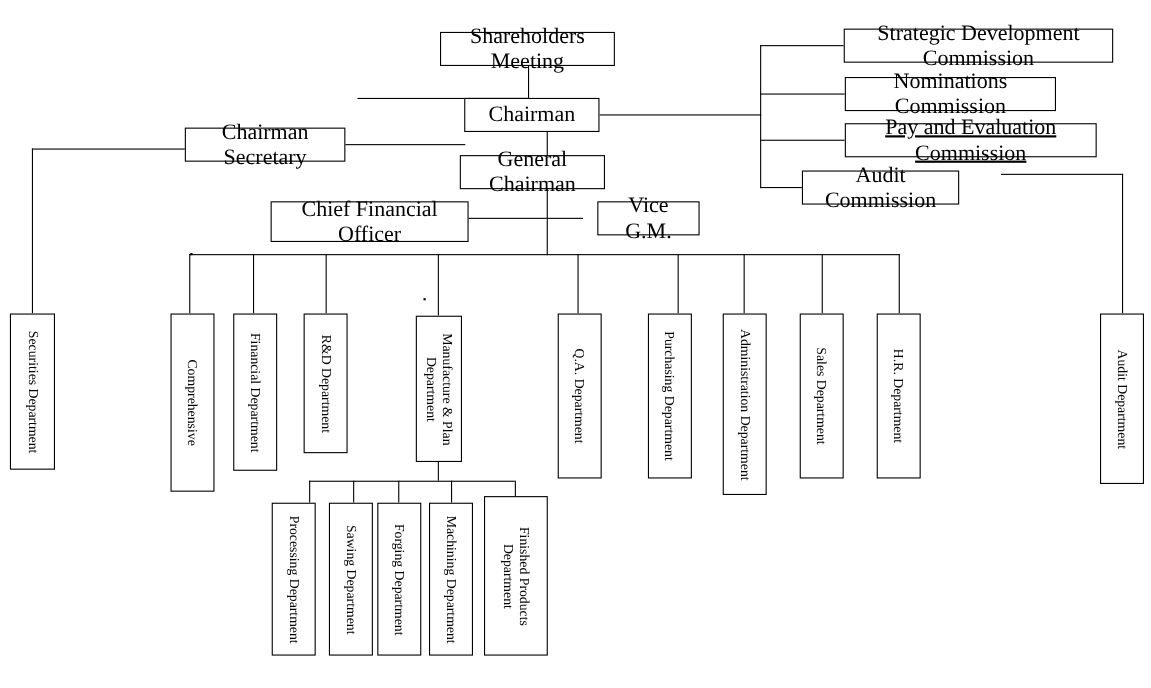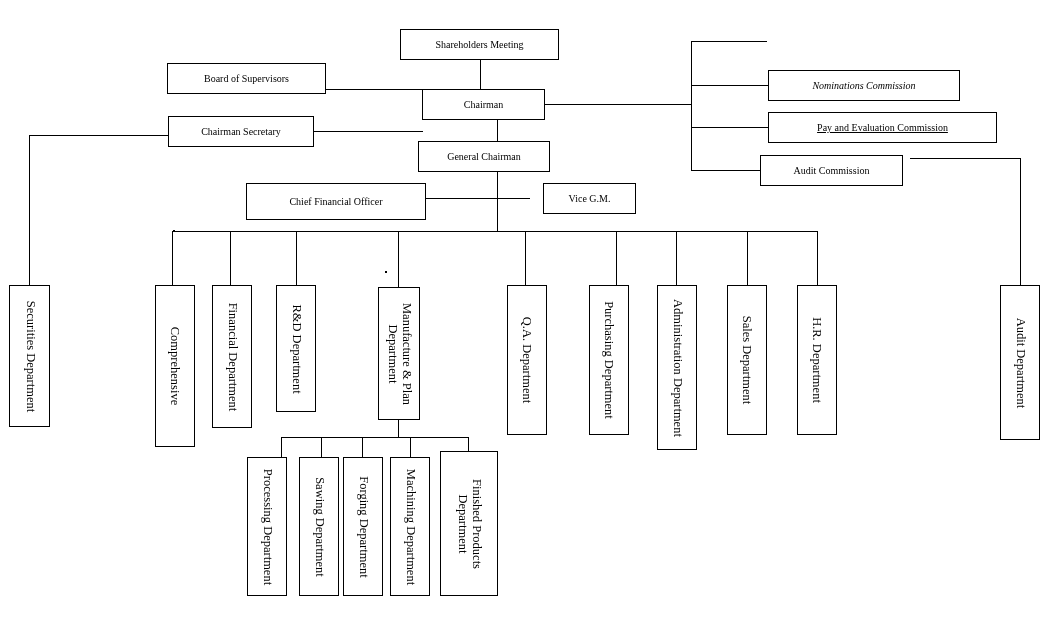--- a/index.html
+++ b/index.html
@@ -29,21 +29,21 @@
     z-index: 3;
   }
   .node .label {
     display: block;
     text-align: center;
     line-height: 1.12;
     white-space: pre-line;
   }
   
   .node.h .label {
-    font-size: 10px;
+    font-size: 20px;
     padding: 0 6px;
   }
   
   .node.v {
     overflow: hidden;
   }
   .node.v .label {
     transform: rotate(90deg);
     transform-origin: center center;
     white-space: pre-line;
@@ -114,23 +114,20 @@
   <div class="line vt" style="left:410px; top:437px; height:20px;"></div>
   <div class="line vt" style="left:468px; top:437px; height:20px;"></div>
 
   <div class="stray-dot" style="left:385px; top:271px;"></div>
   <div class="stray-dot" style="left:173px; top:230px;"></div>
 
   <div class="node h" style="left:400px; top:29px; width:159px; height:31px;">
     <span class="label">Shareholders Meeting</span>
   </div>
 
-  <div class="node h" style="left:167px; top:63px; width:159px; height:31px;">
-    <span class="label">Board of Supervisors</span>
-  </div>
 
   <div class="node h" style="left:168px; top:116px; width:146px; height:31px;">
     <span class="label">Chairman Secretary</span>
   </div>
 
   <div class="node h" style="left:422px; top:89px; width:123px; height:31px;">
     <span class="label">Chairman</span>
   </div>
 
   <div class="node h" style="left:418px; top:141px; width:132px; height:31px;">
@@ -138,30 +135,33 @@
   </div>
 
   <div class="node h" style="left:246px; top:183px; width:180px; height:37px;">
     <span class="label">Chief Financial Officer</span>
   </div>
 
   <div class="node h" style="left:530px; top:183px; width:93px; height:31px;margin-left:13px;">
     <span class="label">Vice G.M.</span>
   </div>
 
-
-  <div class="node h" style="left:768px; top:70px; width:192px; height:31px;font-style:italic;">
+  <div class="node h" style="left:767px; top:26px; width:245px; height:31px;">
+    <span class="label">Strategic Development Commission</span>
+  </div>
+
+  <div class="node h" style="left:768px; top:70px; width:192px; height:31px;">
     <span class="label">Nominations Commission</span>
   </div>
 
   <div class="node h" style="left:768px; top:112px; width:229px; height:31px;text-decoration:underline;">
     <span class="label">Pay and Evaluation Commission</span>
   </div>
 
-  <div class="node h" style="left:760px; top:155px; width:143px; height:31px;">
+  <div class="node h" style="left:729px; top:155px; width:143px; height:31px;">
     <span class="label">Audit Commission</span>
   </div>
 
   <div class="node v" style="left:9px; top:285px; width:41px; height:142px;">
     <span class="label" style="width: 140px; height: 39px; display: flex; align-items: center; justify-content: center; flex-shrink: 0;">Securities Department</span>
   </div>
 
   <div class="node v" style="left:155px; top:285px; width:40px; height:162px;">
     <span class="label" style="width: 160px; height: 38px; display: flex; align-items: center; justify-content: center; flex-shrink: 0;">Comprehensive</span>
   </div>

